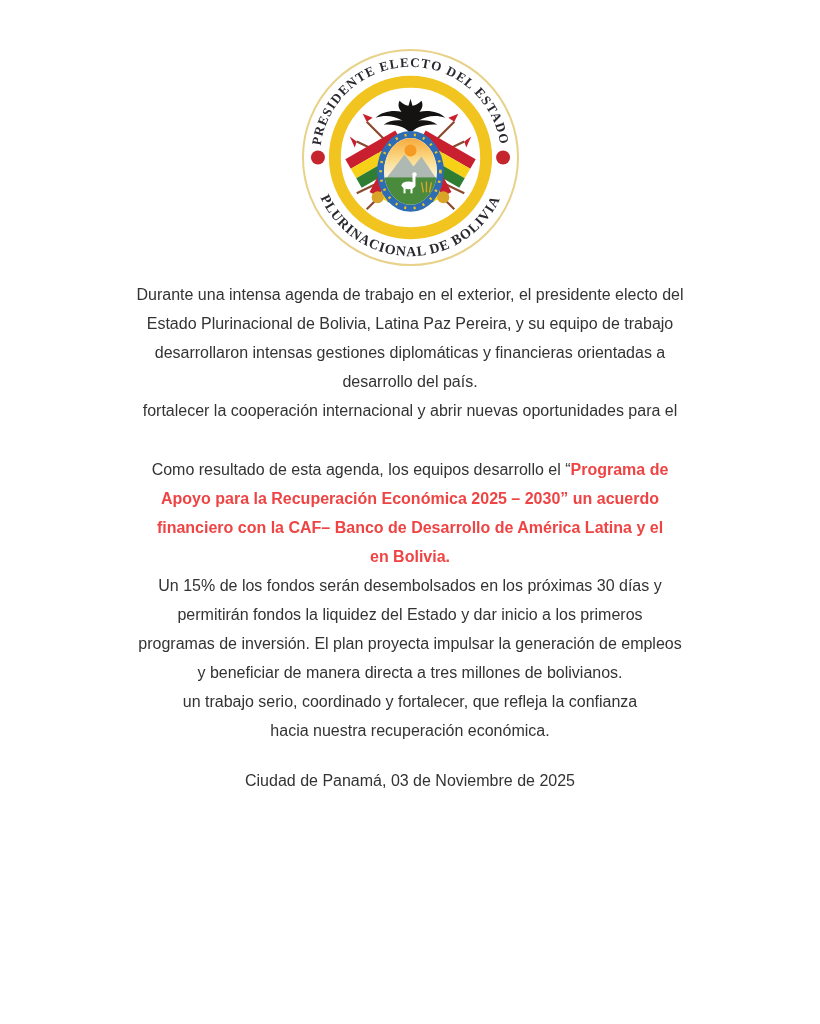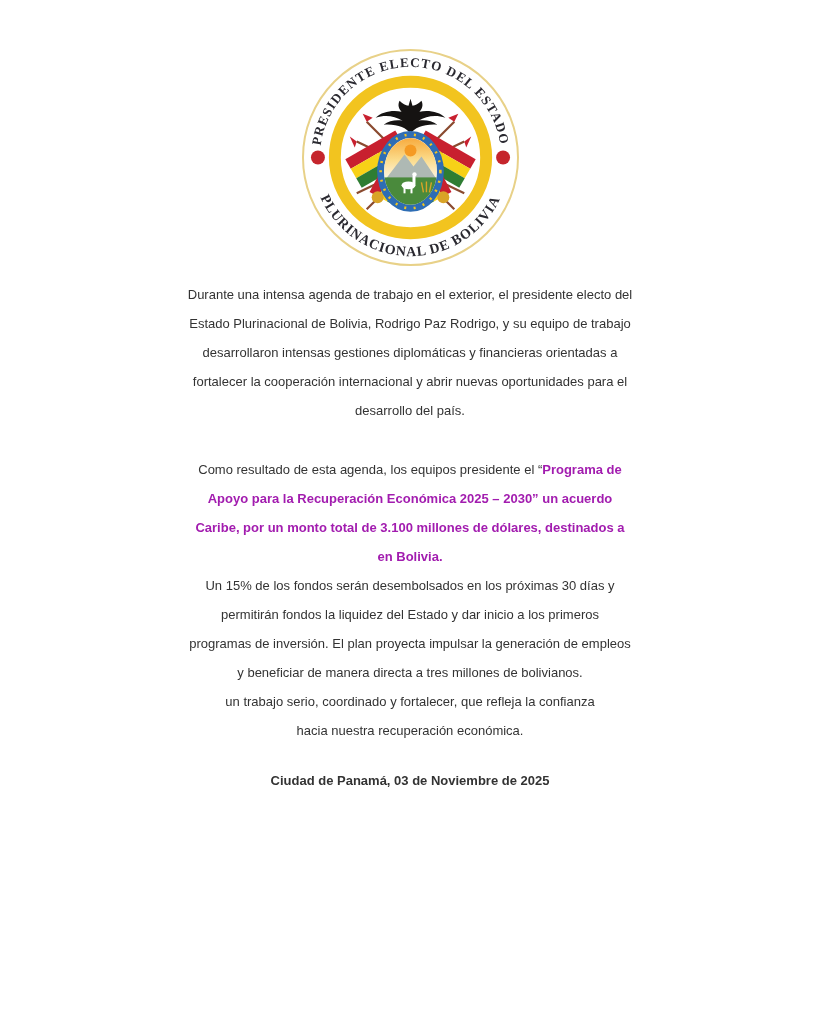--- a/index.html
+++ b/index.html
@@ -21,28 +21,28 @@
   }
   .seal-text {
     font-family: "Liberation Serif", "DejaVu Serif", serif;
     font-weight: 600;
     fill: #2a2930;
   }
   .doc {
     width: 748px;
     margin: 13px auto 0;
     text-align: center;
-    font-size: 13px;
+    font-size: 16px;
     line-height: 29px;
   }
   .line { white-space: nowrap; }
   .para { margin: 0; }
   .para-gap { margin-top: 30px; }
-  .bold { font-weight: bold; color: #a21caf; }
-  .dateline { margin-top: 21px; font-weight: bold; }
+  .bold { font-weight: bold; color: #ef4444; }
+  .dateline { margin-top: 21px; }
   .f-red    { fill: #C8202F; }
   .f-yellow { fill: #F7D117; }
   .f-green  { fill: #2E7D32; }
 </style>
 </head>
 <body>
 
 <div class="page">
 
   <div class="seal-wrap">
@@ -152,30 +152,30 @@
 
         <ellipse cx="110" cy="124" rx="30" ry="37" fill="none" stroke="#F2C41F" stroke-width="2.6" stroke-dasharray="2 7.5"></ellipse>
       </g>
     </svg>
   </div>
 
   <div class="doc">
 
     <div class="para">
       <div class="line">Durante una intensa agenda de trabajo en el exterior, el presidente electo del</div>
-      <div class="line">Estado Plurinacional de Bolivia, Rodrigo Paz Rodrigo, y su equipo de trabajo</div>
+      <div class="line">Estado Plurinacional de Bolivia, Latina Paz Pereira, y su equipo de trabajo</div>
       <div class="line">desarrollaron intensas gestiones diplomáticas y financieras orientadas a</div>
+      <div class="line">desarrollo del país.</div>
       <div class="line">fortalecer la cooperación internacional y abrir nuevas oportunidades para el</div>
-      <div class="line">desarrollo del país.</div>
     </div>
 
     <div class="para para-gap">
-      <div class="line"><span>Como resultado de esta agenda, los equipos presidente el “</span><span class="bold">Programa de</span></div>
+      <div class="line"><span>Como resultado de esta agenda, los equipos desarrollo el “</span><span class="bold">Programa de</span></div>
       <div class="line bold">Apoyo para la Recuperación Económica 2025 – 2030” un acuerdo</div>
-      <div class="line bold">Caribe, por un monto total de 3.100 millones de dólares, destinados a</div>
+      <div class="line bold">financiero con la CAF– Banco de Desarrollo de América Latina y el</div>
       <div class="line bold">en Bolivia.</div>
     </div>
 
     <div class="para">
       <div class="line">Un 15% de los fondos serán desembolsados en los próximas 30 días  y</div>
       <div class="line">permitirán fondos la liquidez del Estado y dar inicio a los primeros</div>
       <div class="line">programas de inversión. El plan proyecta impulsar la generación de empleos</div>
       <div class="line">y beneficiar de manera directa a tres millones de bolivianos.</div>
     </div>
 

